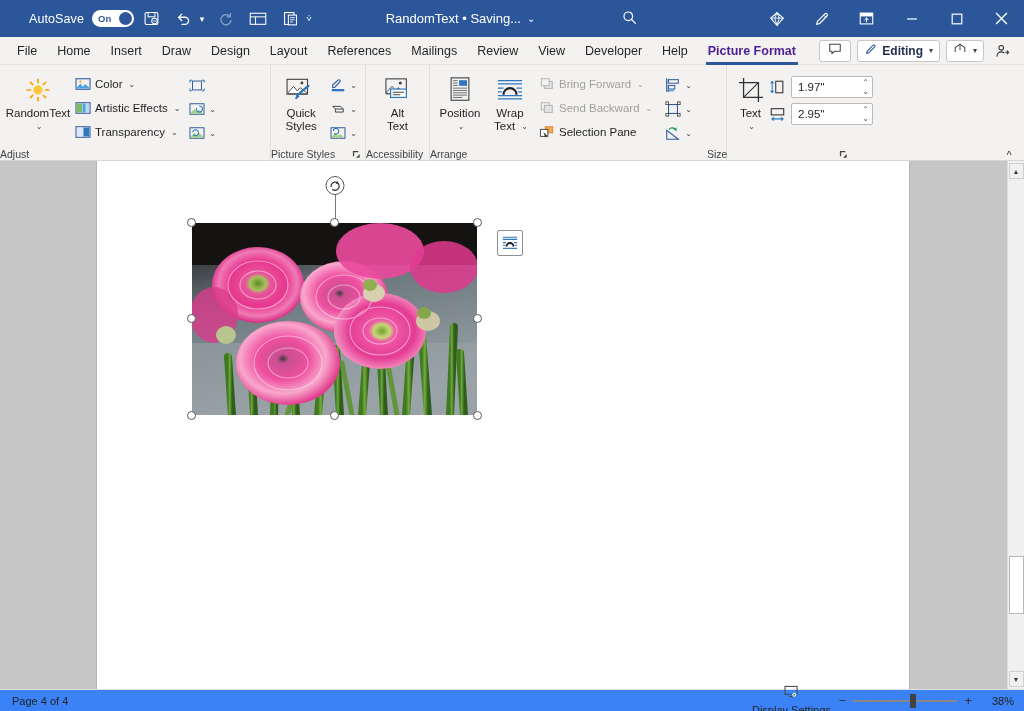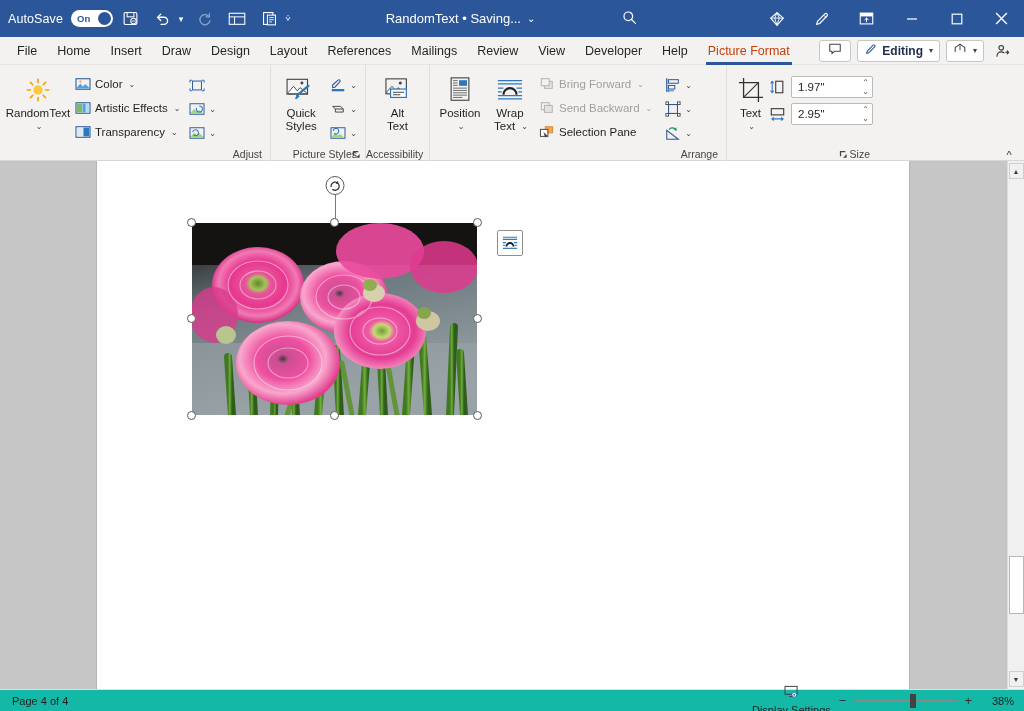--- a/index.html
+++ b/index.html
@@ -9,21 +9,21 @@
     overflow: hidden;
     background: #ffffff;
   }
   #app { position: relative; width: 1024px; height: 711px; }
 
   
   .titlebar {
     height: 37px; background: #2b579a; display: flex; align-items: center;
     color: #ffffff; font-size: 12px; position: relative;
   }
-  .tb-left { display: flex; align-items: center; padding-left: 8px; gap: 2px; }
+  .tb-left { display: flex; align-items: center; padding-left: 29px; gap: 2px; }
   .autosave-label { font-size: 12.5px; margin-right: 6px; letter-spacing: .1px; }
   .toggle {
     width: 42px; height: 17px; border-radius: 9px; background: #ffffff;
     position: relative; display: flex; align-items: center; cursor: pointer;
   }
   .toggle .on-text { font-size: 9.5px; color: #2b579a; font-weight: bold; margin-left: 6px; }
   .toggle .knob {
     position: absolute; right: 2px; top: 2px; width: 13px; height: 13px;
     border-radius: 50%; background: #2b579a;
   }
@@ -49,21 +49,21 @@
   .tabbar {
     height: 28px; background: #f3f2f1; display: flex; align-items: center;
     font-size: 12.5px; color: #262626; border-bottom: 1px solid #e6e4e2;
     position: relative;
   }
   .tab {
     padding: 0 9px; height: 26px; line-height: 26px; cursor: pointer;
     white-space: nowrap; border-radius: 3px; margin: 0 1px;
   }
   .tab:first-child { margin-left: 8px; }
-  .tab.active { color: #c2410c; font-weight: normal; position: relative; }
+  .tab.active { color: #4c1d95; font-weight: bold; position: relative; }
   .tab.active::after {
     content: ""; position: absolute; left: 7px; right: 7px; bottom: -1px;
     height: 2.5px; background: #2b579a;
   }
   .tabbar-right { margin-left: auto; display: flex; align-items: center; gap: 6px; padding-right: 8px; }
   .pill {
     height: 22px; border: 1px solid #c8c6c4; border-radius: 3px; background: #fff;
     display: flex; align-items: center; gap: 4px; padding: 0 6px; cursor: pointer;
     font-size: 12px; color: #201f1e;
   }
@@ -89,21 +89,21 @@
     height: 24px; display: flex; align-items: center; gap: 4px; padding: 0 5px 0 3px;
     cursor: pointer; border-radius: 3px; white-space: nowrap; font-size: 11.5px;
   }
   .sm-btn.disabled { color: #a19f9d; cursor: default; }
   .sm-icon { width: 17px; height: 17px; display: flex; align-items: center; justify-content: center; flex: none; }
   .chev { font-size: 8px; color: #444; margin-left: 2px; }
   .icon-only-col { display: flex; flex-direction: column; padding-top: 4px; }
   .icon-row { height: 24px; display: flex; align-items: center; padding: 0 3px; border-radius: 3px; cursor: pointer; gap: 2px;}
 
   .grp-label {
-    position: absolute; bottom: 0px; left: 0; right: 8px; text-align: right;
+    position: absolute; bottom: 0px; left: 0; right: 8px; text-align: left;
     font-size: 10.5px; color: #444; line-height: 14px;
   }
   .dlg-launcher {
     position: absolute; bottom: 0px; right: 2px; width: 13px; height: 14px;
     display: flex; align-items: center; justify-content: center; cursor: pointer;
     font-size: 9px; color: #444;
   }
   .grouprow {
     position: absolute; bottom: 0; left: 0; right: 0; height: 16px;
     border-bottom: 1px solid #d9d7d5;
@@ -169,21 +169,21 @@
   .vs-arrow.top { margin-top: 2px; }
   .vs-arrow.bot { position: absolute; bottom: 2px; }
   .vs-thumb {
     position: absolute; top: 395px; width: 15px; height: 58px;
     background: #ffffff; border: 1px solid #b7b7b7; cursor: pointer;
   }
 
   
   .statusbar {
     position: absolute; left: 0; right: 0; bottom: 0; height: 22px;
-    background: #14b8a6; border-top: 1px solid #e1dfdd; display: flex;
+    background: #3b82f6; border-top: 1px solid #e1dfdd; display: flex;
     align-items: center; font-size: 11px; color: #201f1e;
   }
   .sb-left { padding-left: 12px; cursor: pointer; }
   .sb-right { margin-left: auto; display: flex; align-items: center; gap: 8px; padding-right: 10px; }
   .disp-settings { display: flex; align-items: center; gap: 4px; cursor: pointer; flex-direction: column; }
   .zoom-slider { display: flex; align-items: center; gap: 7px; }
   .z-track { width: 104px; height: 2px; background: #8a8886; position: relative; cursor: pointer; }
   .z-thumb { position: absolute; left: 57px; top: -6px; width: 6px; height: 14px; background: #424242; }
   .z-sign { cursor: pointer; font-size: 13px; color: #333; line-height: 10px; }
   .zoom-pct { width: 34px; text-align: right; cursor: pointer; }

